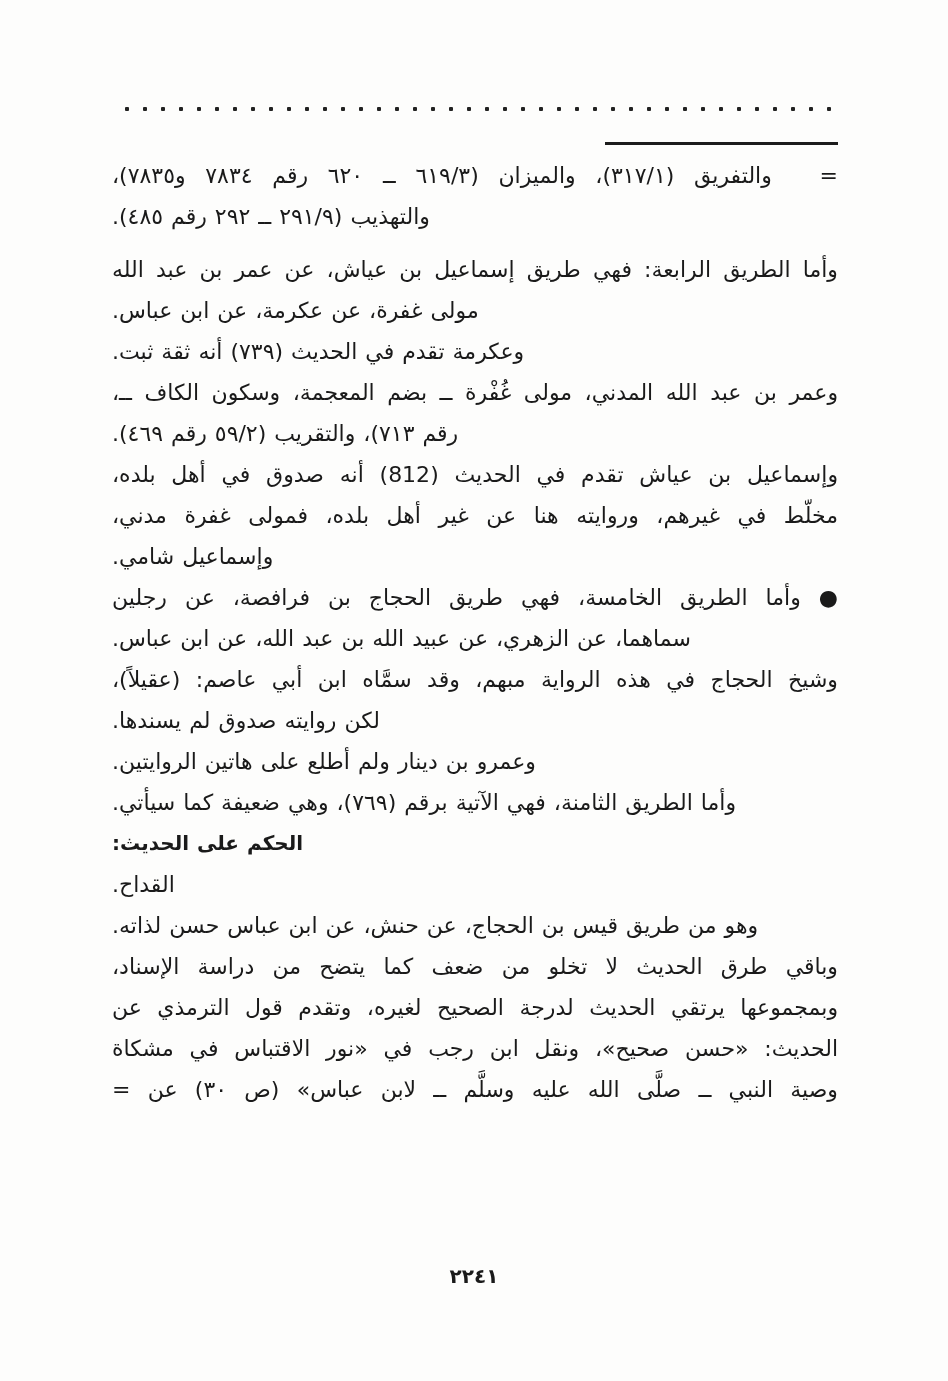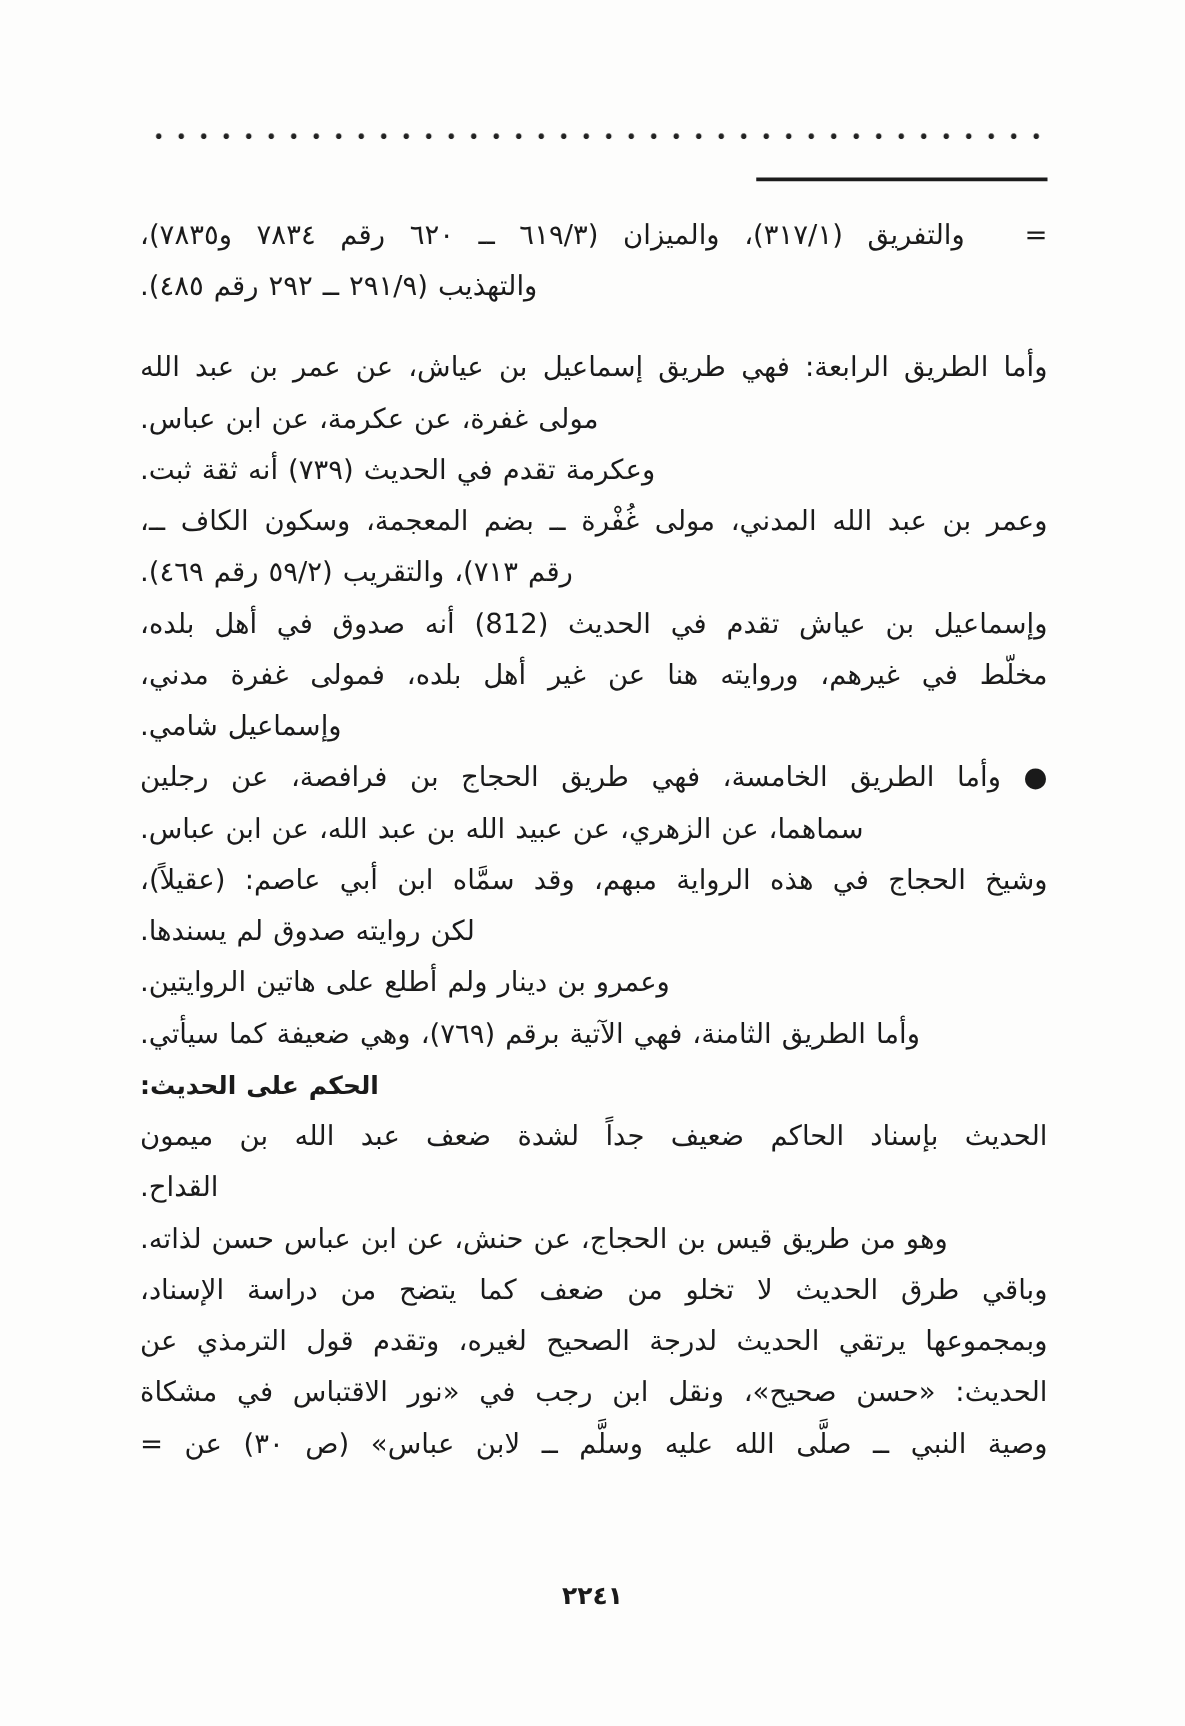--- a/index.html
+++ b/index.html
@@ -36,24 +36,24 @@
   .ln {
     font-size: 22px;
     line-height: 41px;
     text-align: left;
     word-spacing: 1px;
   }
   .just {
     text-align: justify;
     text-align-last: justify;
   }
-  .fnote .fl1 { margin-top: 23px; }
+  .fnote .fl1 { margin-top: 10px; }
   .fnote .fl2 { padding-right: 120px; }
   .mk { margin-left: 28px; }
-  .bodytext { margin-top: 24px; }
+  .bodytext { margin-top: 12px; }
   .para { margin: 0; }
   .head { font-weight: bold; font-size: 20px; }
   .pgnum {
     position: absolute;
     left: 0; right: 0;
     top: 1256px;
     text-align: center;
     font-size: 20px;
     font-weight: bold;
     line-height: 41px;
@@ -114,21 +114,20 @@
         <div class="ln">وعمرو بن دينار ولم أطلع على هاتين الروايتين.</div>
       </div>
 
       <div class="para">
         <div class="ln">وأما الطريق الثامنة، فهي الآتية برقم (٧٦٩)، وهي ضعيفة كما سيأتي.</div>
       </div>
 
       <div class="ln head">الحكم على الحديث:</div>
 
       <div class="para">
-        <div class="ln just">الحديث بإسناد الحاكم ضعيف جداً لشدة ضعف عبد الله بن ميمون</div>
         <div class="ln">القداح.</div>
       </div>
 
       <div class="para">
         <div class="ln">وهو من طريق قيس بن الحجاج، عن حنش، عن ابن عباس حسن لذاته.</div>
       </div>
 
       <div class="para">
         <div class="ln just">وباقي طرق الحديث لا تخلو من ضعف كما يتضح من دراسة الإسناد،</div>
         <div class="ln just">وبمجموعها يرتقي الحديث لدرجة الصحيح لغيره، وتقدم قول الترمذي عن</div>

